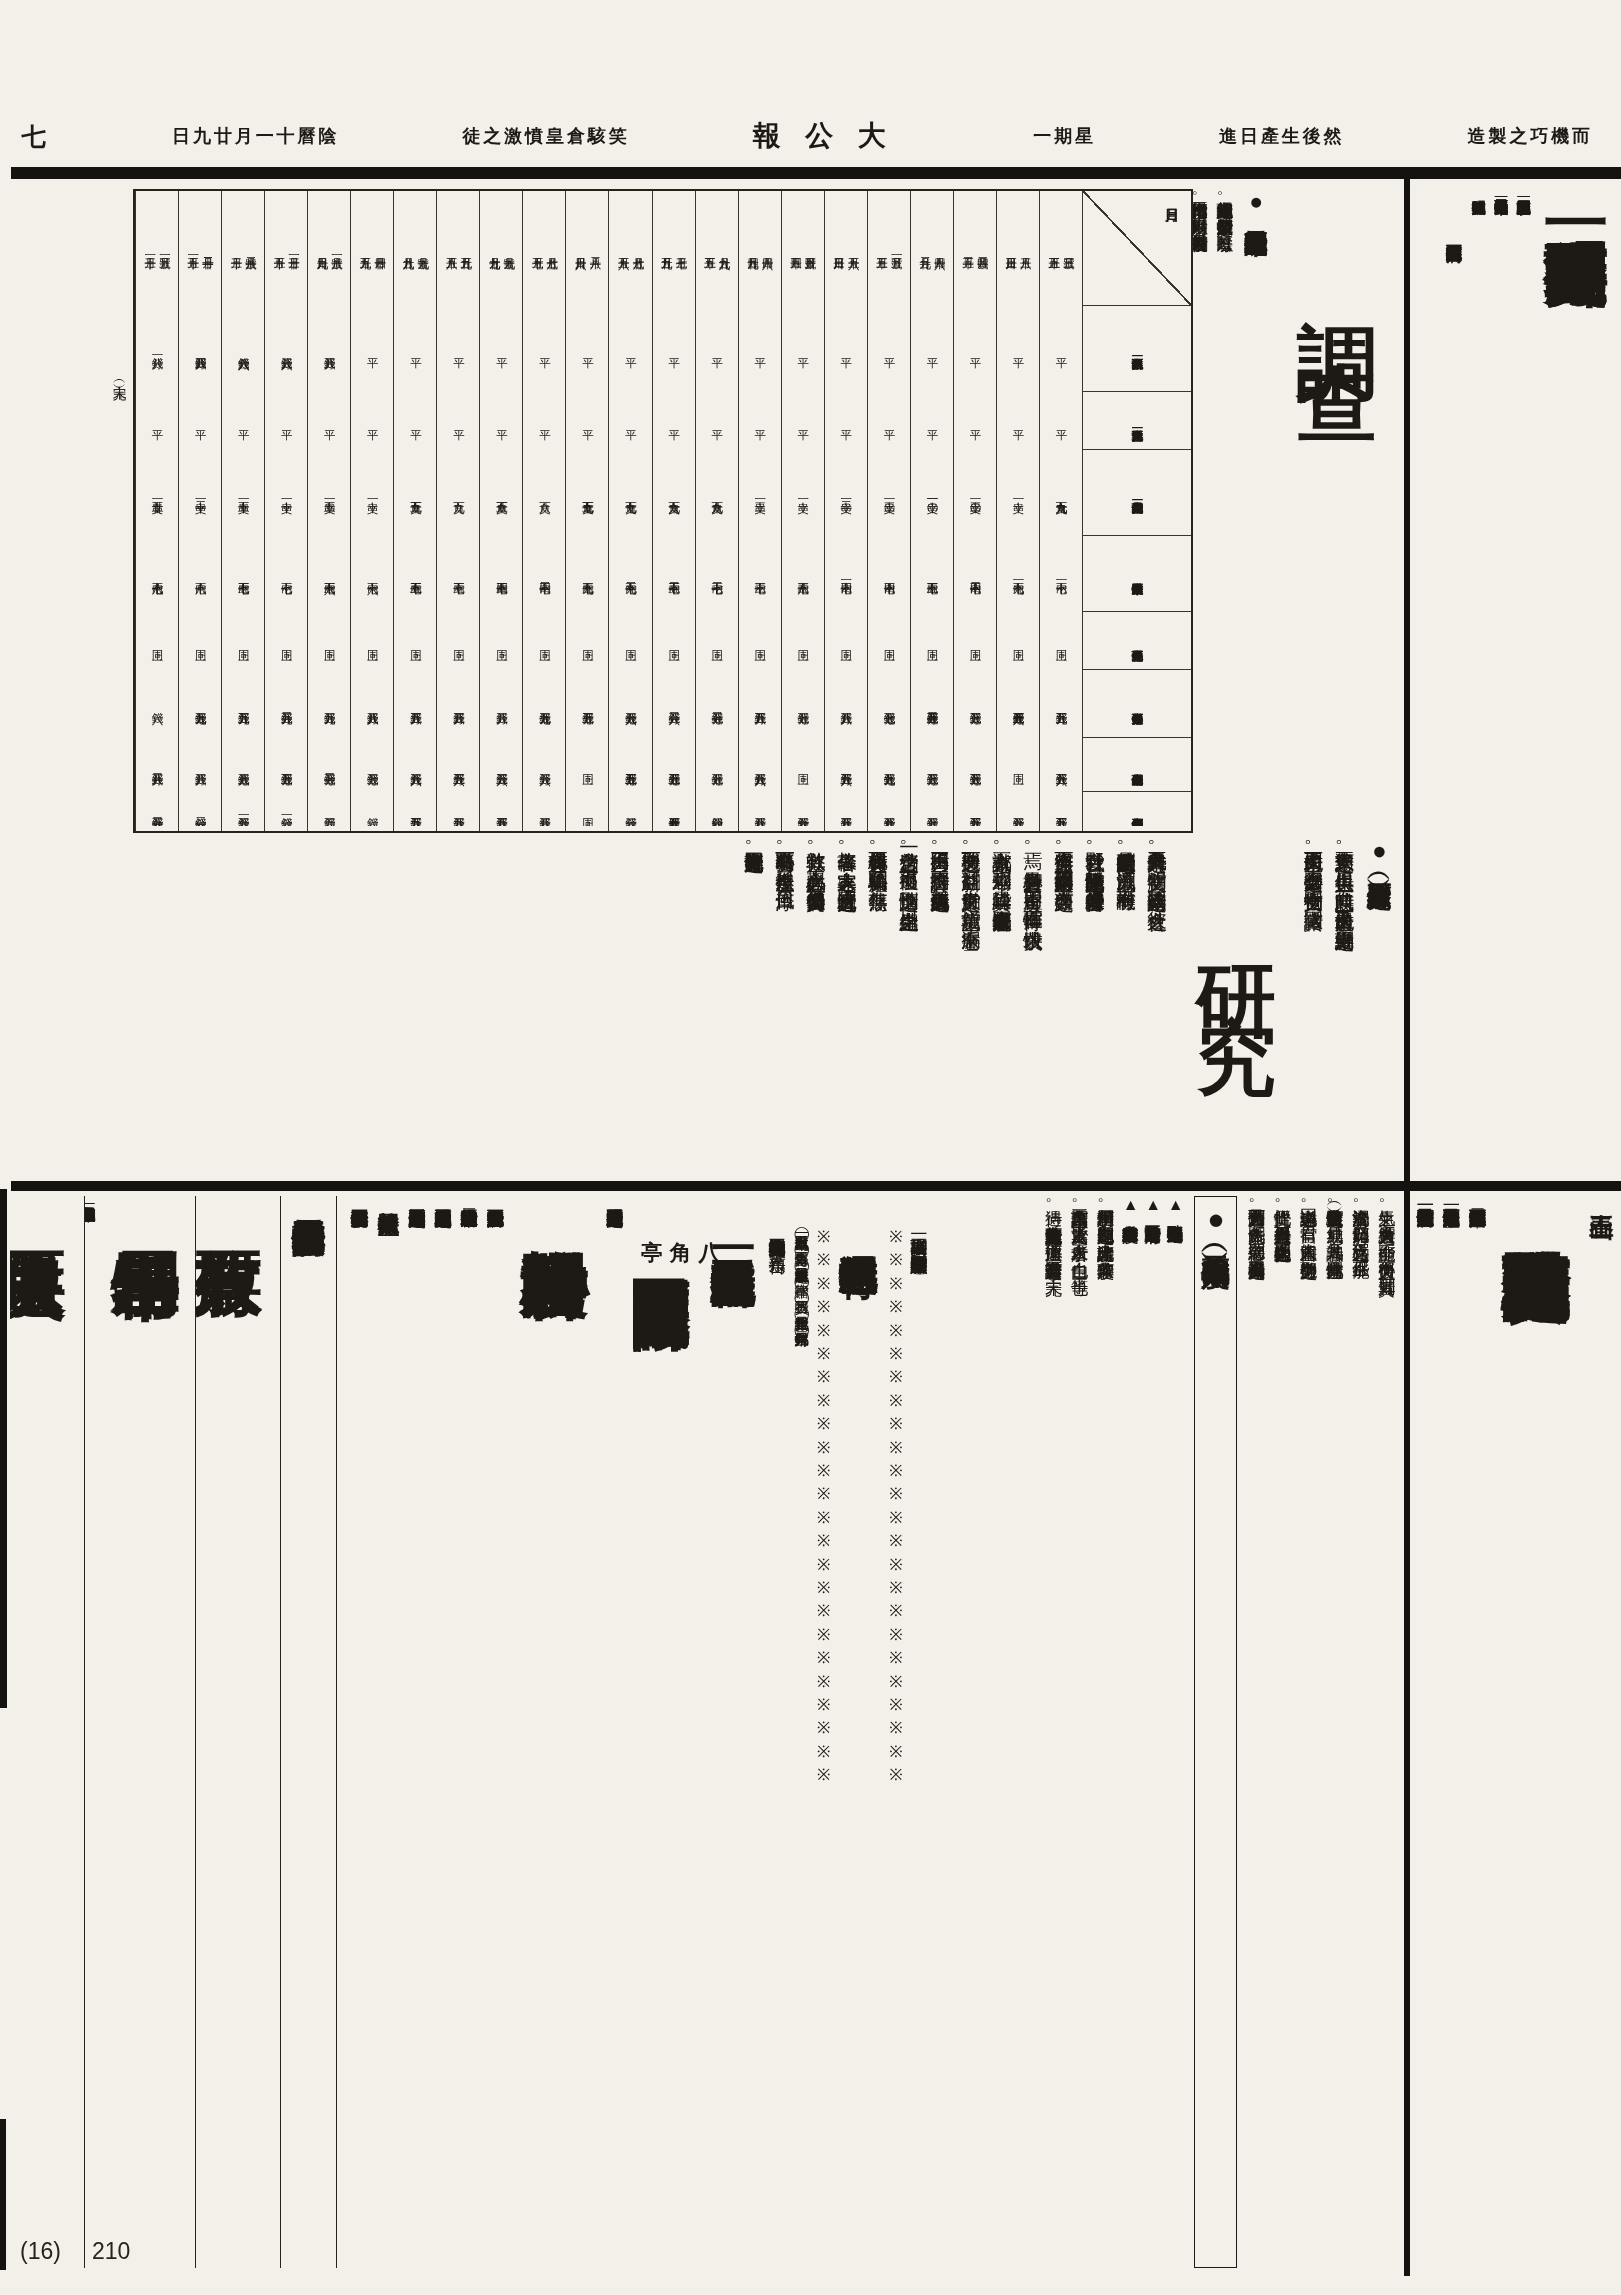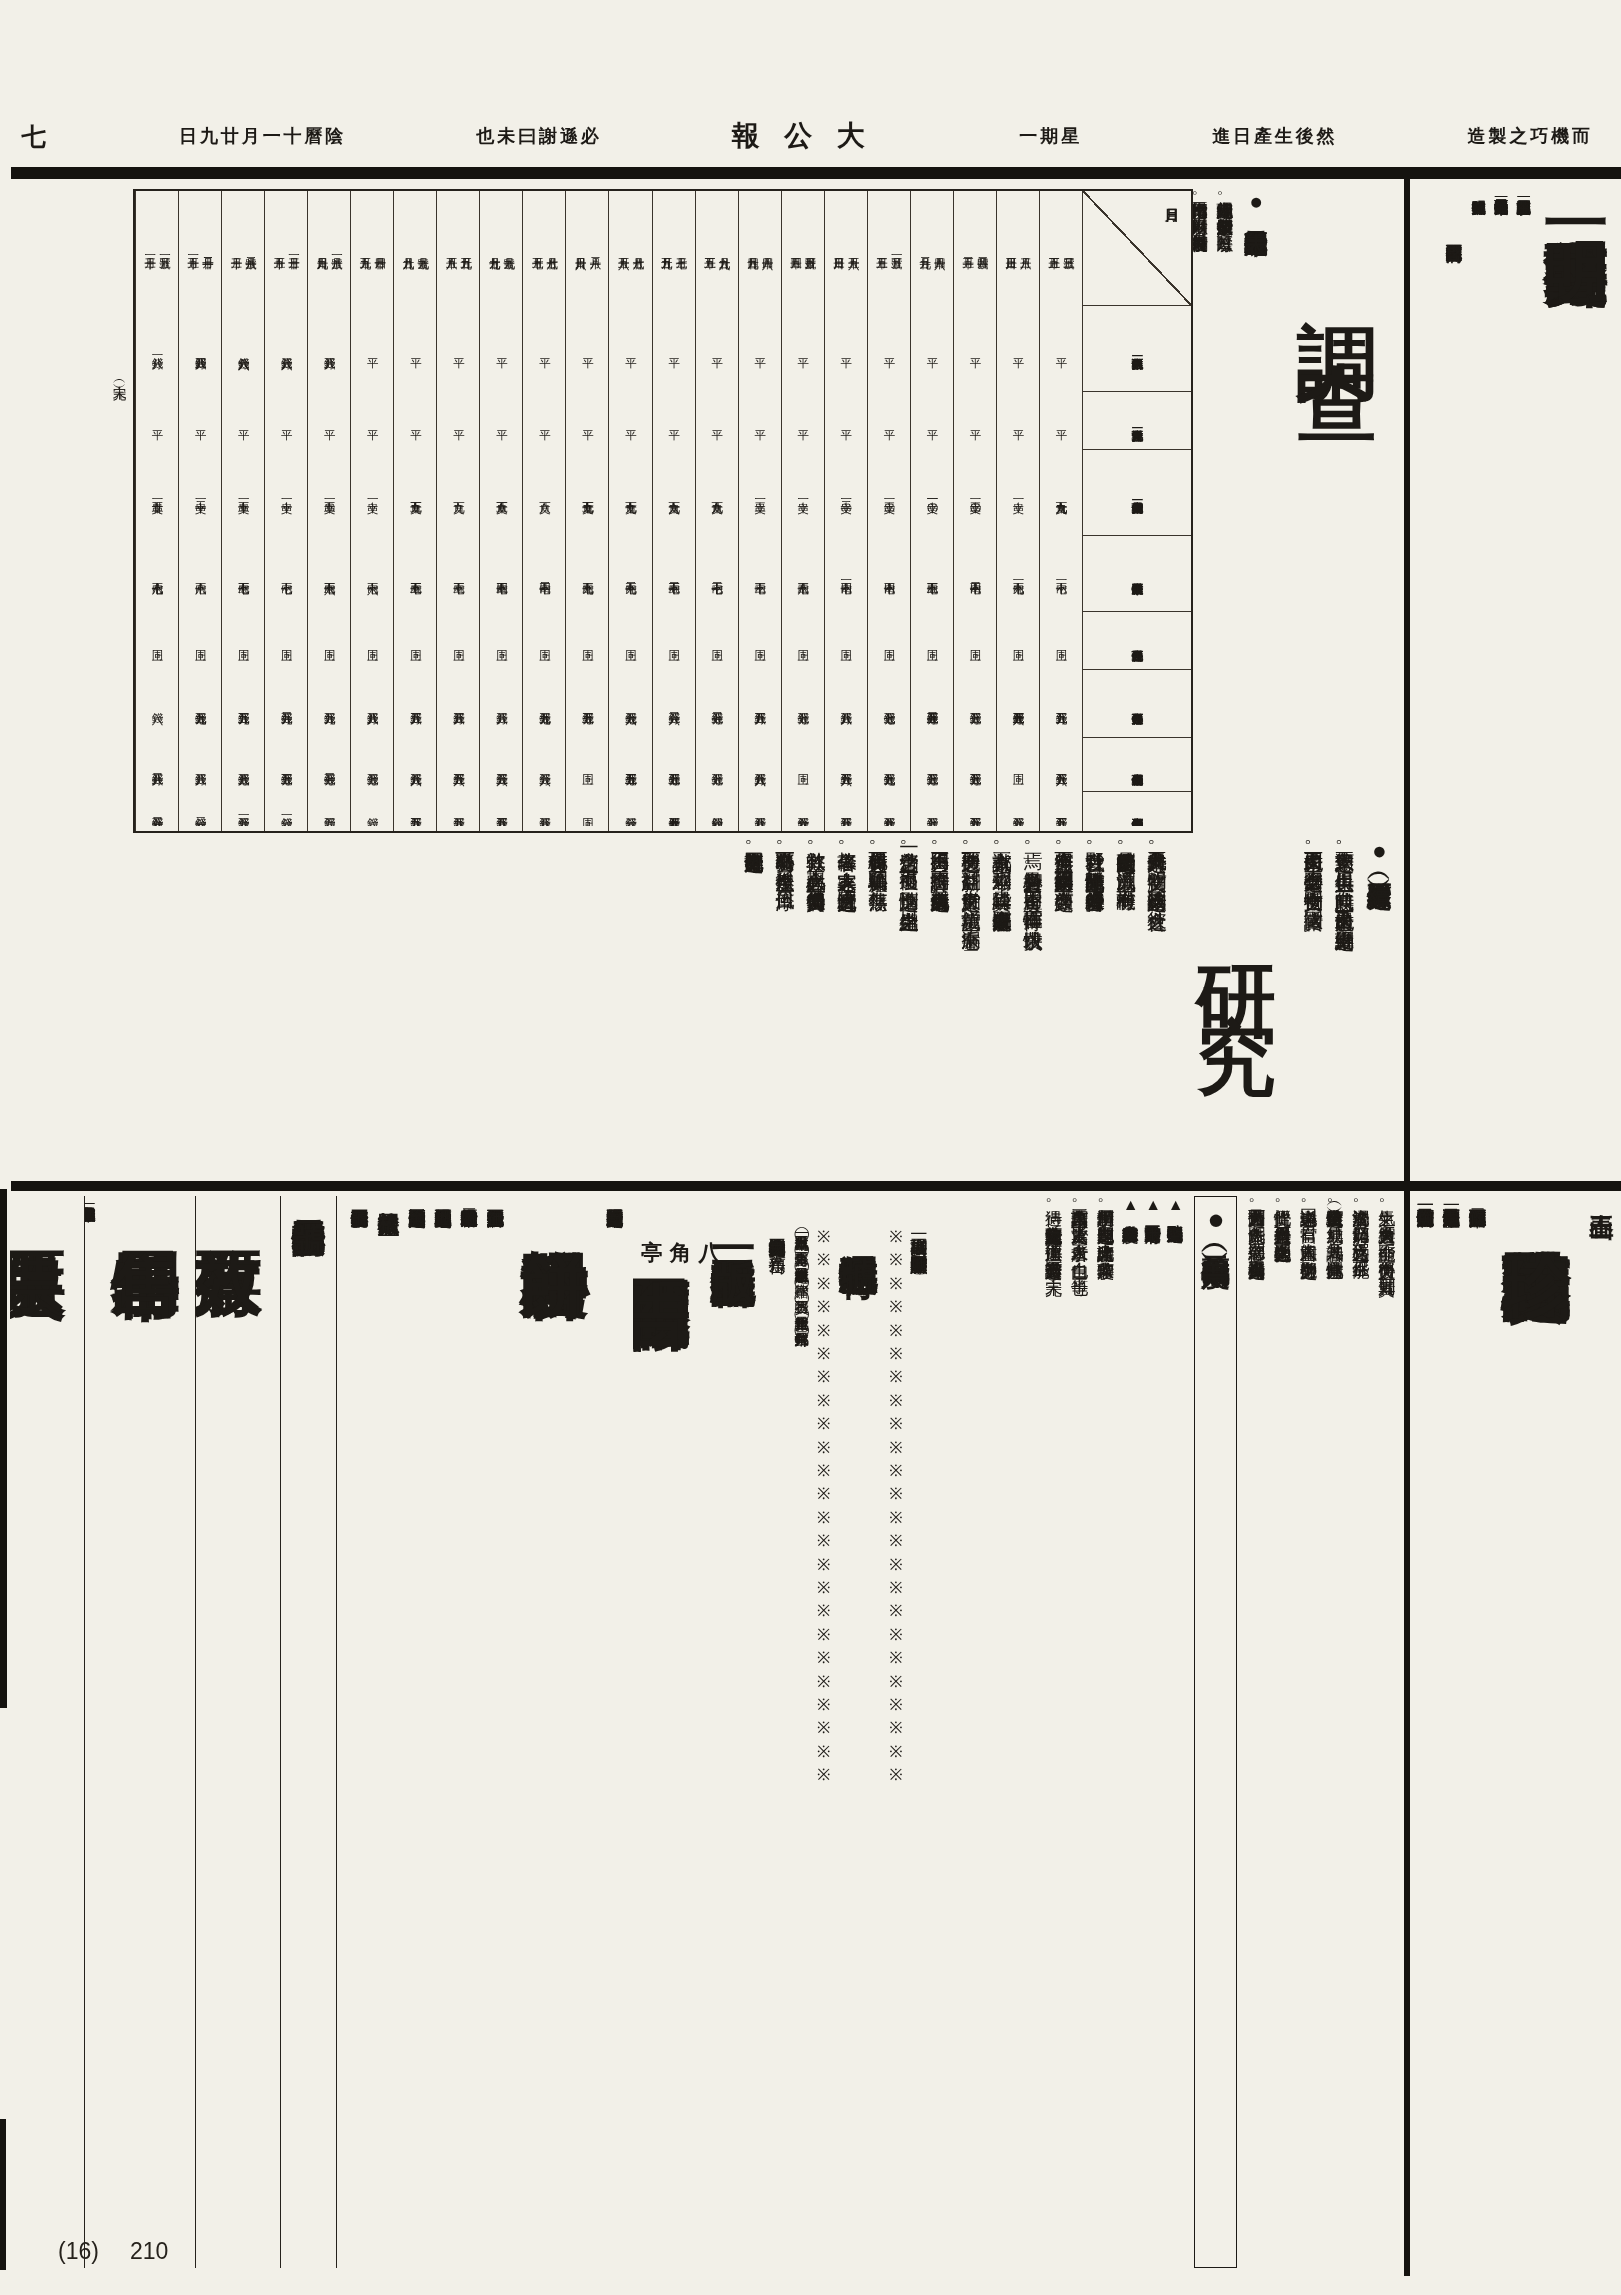--- a/index.html
+++ b/index.html
@@ -47,35 +47,35 @@
   .fxcell{display:grid;place-items:center;overflow:hidden;}
   .vtxt{writing-mode:vertical-rl;text-orientation:upright;font-size:11.5px;line-height:1.15;text-align:center;}
   .fxcol.head .fxcell{border-bottom:0.7px solid #3a342c;font-weight:700;}
   .fxcol.head .fxcell:last-child{border-bottom:none;}
   .corner{position:relative;background:linear-gradient(to bottom left,transparent 49.4%,#3a342c 49.4%,#3a342c 50.6%,transparent 50.6%);}
   .corner .tr{position:absolute;top:5.8px;right:10px;writing-mode:vertical-rl;text-orientation:upright;font-size:14.4px;}
   .corner .bl{position:absolute;bottom:5.8px;left:10px;writing-mode:vertical-rl;text-orientation:upright;font-size:14.4px;}
   .datecell .vtxt div{margin:0 1.4px;}
   .unfinished{position:absolute;writing-mode:vertical-rl;text-orientation:upright;font-size:13.7px;}
   .hlabel{position:absolute;unicode-bidi:bidi-override;direction:rtl;font-size:21.6px;font-weight:700;letter-spacing:7.2px;margin-top:40px;}
-  .footer{position:absolute;font-family:"Liberation Sans","DejaVu Sans",sans-serif;font-size:23px;color:#26221c;margin-left:38px;}
+  .footer{position:absolute;font-family:"Liberation Sans","DejaVu Sans",sans-serif;font-size:23px;color:#26221c;}
   .artifact{position:absolute;background:#15130f;}
   .vband{position:absolute;background:#15130f;}
 </style>
 </head>
 <body>
 
 <div class="page">
 
   <div class="masthead" id="masthead">
       <span class="mastitem ">而機巧之製造</span>
       <span class="mastitem ">然後生產日進</span>
       <span class="mastitem ">星期一</span>
       <span class="mastitem brand">大公報</span>
-      <span class="mastitem ">必遜謝曰未也</span>
+      <span class="mastitem ">笑駭倉皇憤激之徒</span>
       <span class="mastitem ">陰曆十一月廿九日</span>
       <span class="mastitem pageno">七</span>
     </div>
   <div class="rule-band" style="left:10.8px;top:167px;width:1611px;height:11.5px;"></div>
 
   <div class="vblock" id="lottery" style="left:1414px;top:189px;width:206px;height:989px;">
       <p class="col adtitlexl">得中湖南義獎副券一等獎聲明</p>
       <p class="col small">啓者小記前在駐縣協記公司周君峻山處購買湖南義獎副券一條第四萬</p>
       <p class="col small">一千九百四十二號獨得頭彩獎銀光洋二千元昨已向中國銀行如數兌足</p>
       <p class="col small">幷無扣減特此登報聲明以昭信實此布</p>

